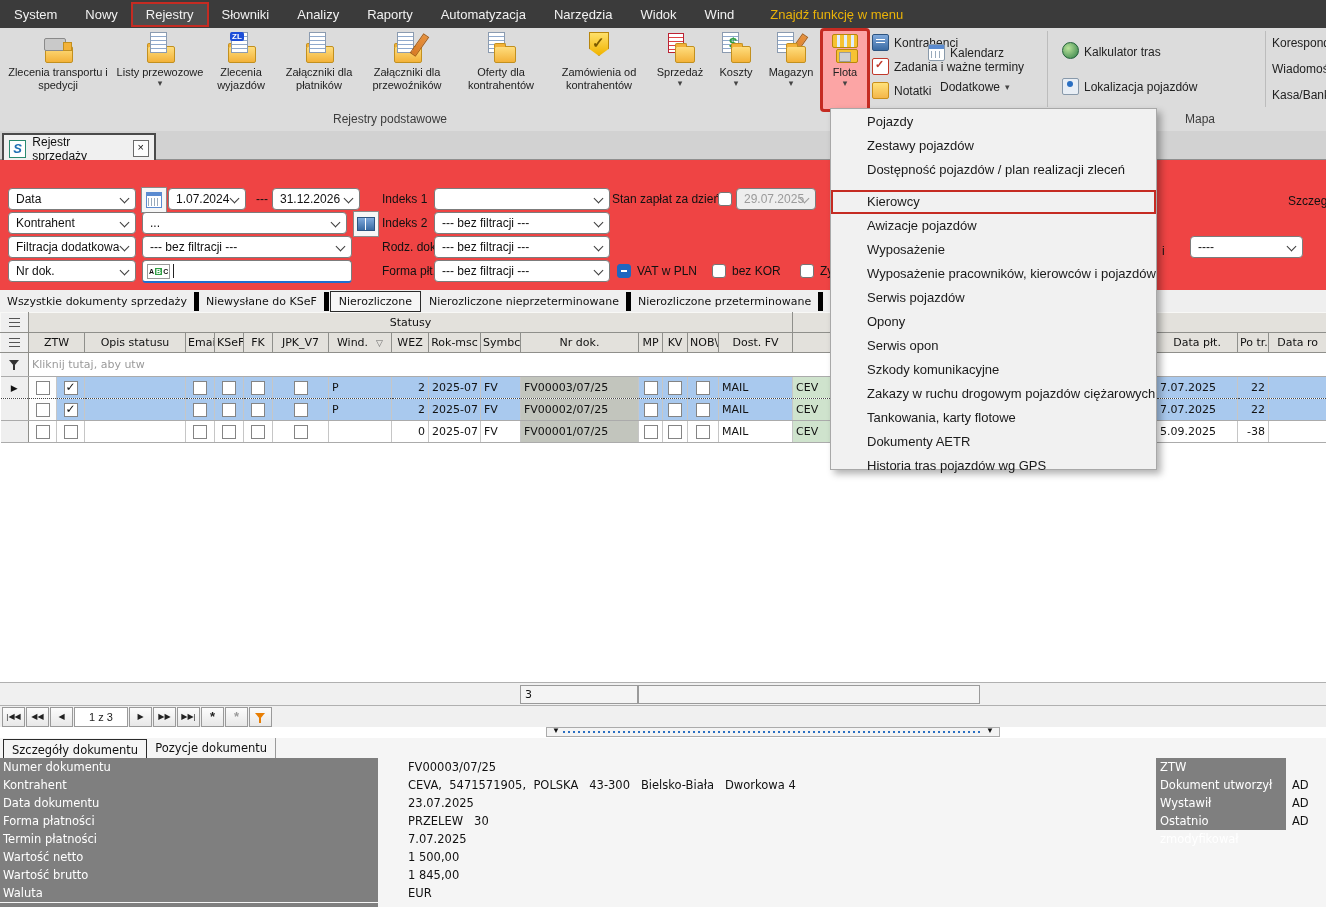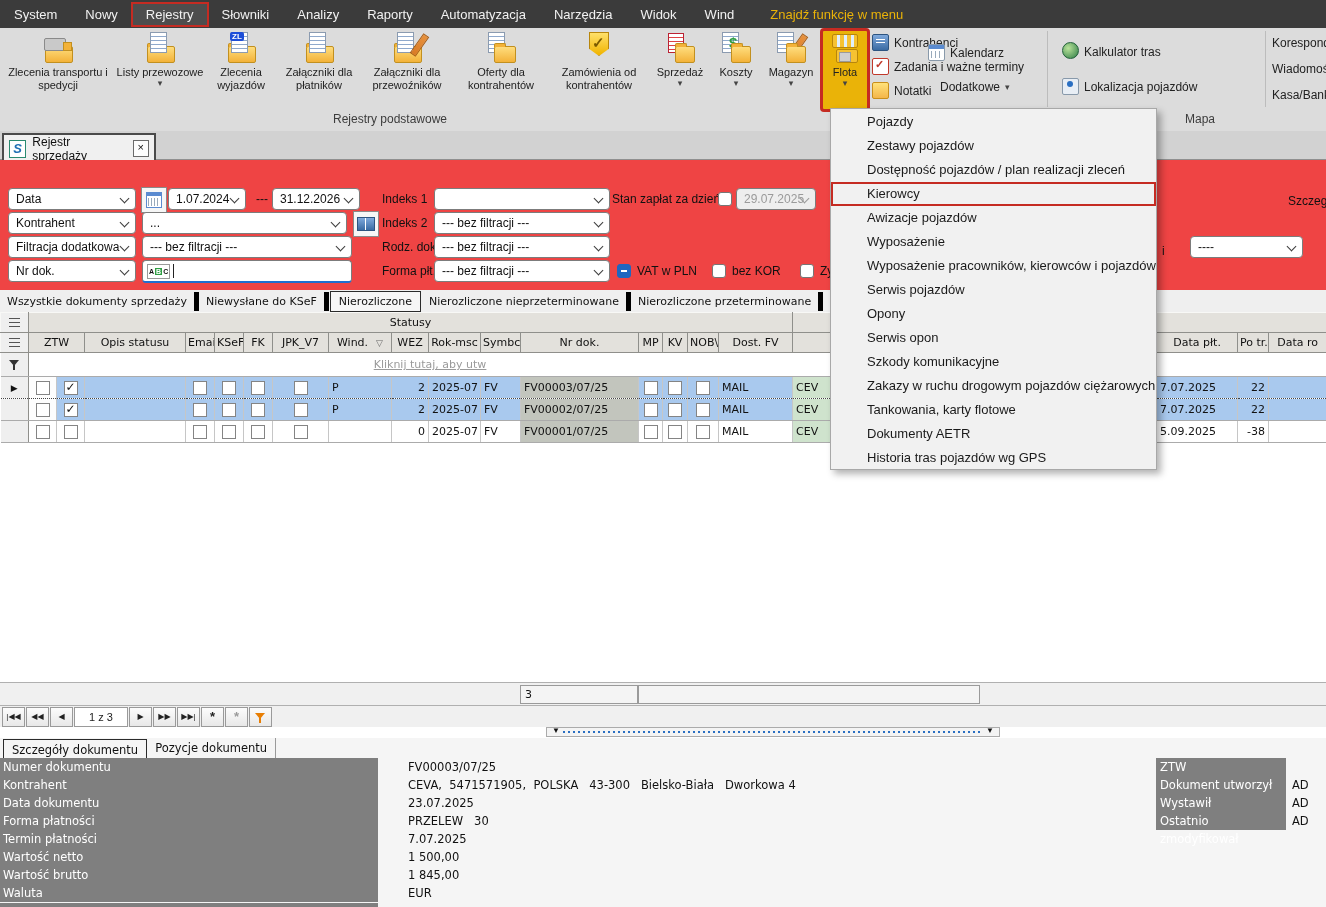--- a/index.html
+++ b/index.html
@@ -12,21 +12,21 @@
   .mb-item{padding:4px 14px;cursor:default;}
   .mb-item.hl{background:#4d4d4d;outline:2px solid #c52b22;outline-offset:-1px;}
   .mb-hint{color:#eab308;margin-left:22px;}
 
   
   .ribbon{position:absolute;left:0;top:28px;width:1326px;height:103px;background:#dcdcdc;
           border-bottom:1px solid #b3b3b3;}
   .rb-row{position:absolute;left:2px;top:2px;display:flex;gap:2px;}
   .rbtn{height:78px;display:flex;flex-direction:column;align-items:center;justify-content:flex-start;
         padding-top:2px;border-radius:2px;}
-  .rbtn.hl{background:#eab308;outline:3px solid #c52b22;outline-offset:-1px;}
+  .rbtn.hl{background:#fca5a5;outline:3px solid #c52b22;outline-offset:-1px;}
   .rlabel{font-size:11px;text-align:center;line-height:13px;color:#222;margin-top:2px;}
   .ddarr{font-size:9px;color:#444;line-height:8px;}
   .bicon{width:34px;height:32px;position:relative;}
   .fold{position:absolute;left:4px;bottom:1px;width:26px;height:15px;background:linear-gradient(#fedd7e,#f3b239);
         border:1px solid #c2901f;border-radius:2px;}
   .fold::before{content:"";position:absolute;top:-4px;left:-1px;width:10px;height:3px;background:#f3b239;
         border:1px solid #c2901f;border-bottom:none;border-radius:2px 2px 0 0;}
   .sheet{position:absolute;left:7px;top:0;width:15px;height:19px;background:#fff;border:1px solid #8b9bb0;
         background-image:repeating-linear-gradient(#fff 0 3px,#8fa9cc 3px 4px);}
   .ov-truck{position:absolute;left:3px;top:6px;width:20px;height:11px;background:#c9c9c9;border:1px solid #8a8a8a;border-radius:2px;}
@@ -113,21 +113,21 @@
   .grid td{border-right:1px solid #c6c6c6;border-bottom:1px solid #ababab;height:21px;padding:0 3px;
         background:#fff;overflow:hidden;white-space:nowrap;}
   .grid td.rh,.grid th.rh{background:#efefef;border-right:1px solid #8f8f8b;padding:0;text-align:center;}
   tr.sel td{background:#a9c9ee;}
   tr.sel td.rh{background:#efefef;}
   tr.sel td.selc{background:#fdfdfd;}
   tr.focus td{border-top:1px dotted #444;border-bottom:1px dotted #444;}
   td.gray{background:#c2c5bd !important;}
   td.green{background:#cfe3cd !important;}
   .t-r{text-align:right;} .t-c{text-align:center;}
-  .hintcell{color:#9a9a9a;text-align:center;padding-right:498px !important;background:#fff;text-decoration:underline;}
+  .hintcell{color:#9a9a9a;text-align:left;padding-right:498px !important;background:#fff;}
   .cb{display:inline-block;width:12px;height:12px;background:#fff;border:1px solid #848484;vertical-align:middle;
         position:relative;}
   .cb.on::after{content:"✓";position:absolute;left:0;top:-2px;width:12px;font-size:12px;font-weight:bold;color:#111;text-align:center;}
   .sorticon{color:#6a6a6a;font-size:9px;margin-left:8px;}
   .listicon{display:inline-block;width:11px;height:9px;
         background:repeating-linear-gradient(#555 0 1px,transparent 1px 4px);margin-top:2px;}
   .funnel{display:inline-block;width:11px;height:10px;position:relative;margin-top:3px;}
   .funnel::before{content:"";position:absolute;left:0;top:0;border-left:5px solid transparent;
         border-right:5px solid transparent;border-top:6px solid #333;}
   .funnel.orange::before{border-top-color:#e87e04;}
@@ -164,21 +164,21 @@
   .drow{height:18px;line-height:18px;}
   .dlabel{position:absolute;left:0;width:378px;background:#7f7f7f;color:#fff;padding-left:3px;box-sizing:border-box;}
   .dvalue{position:absolute;left:408px;color:#111;white-space:pre;}
   .alabel{position:absolute;left:1156px;width:130px;background:#7f7f7f;color:#fff;padding-left:4px;box-sizing:border-box;}
   .avalue{position:absolute;left:1292px;color:#111;white-space:nowrap;}
 
   
   .menu{position:absolute;left:830px;top:108px;width:327px;height:362px;background:#f1f1f1;
         border:1px solid #a8a8a8;box-shadow:4px 4px 7px rgba(0,0,0,.3);z-index:50;padding-top:1px;box-sizing:border-box;}
   .mi{height:24px;line-height:24px;padding-left:36px;font-size:13px;color:#1a1a1a;white-space:nowrap;overflow:hidden;}
-  .mi.hl{outline:2px solid #c52b22;outline-offset:-2px;}
+  .mi.hl{outline:2px solid #c52b22;outline-offset:-2px;margin-top:8px;}
 </style>
 </head>
 <body>
 
 <div id="app">
 
   <div class="menubar">
     <span class="mb-item">System</span>
     <span class="mb-item">Nowy</span>
     <span class="mb-item hl">Rejestry</span>

